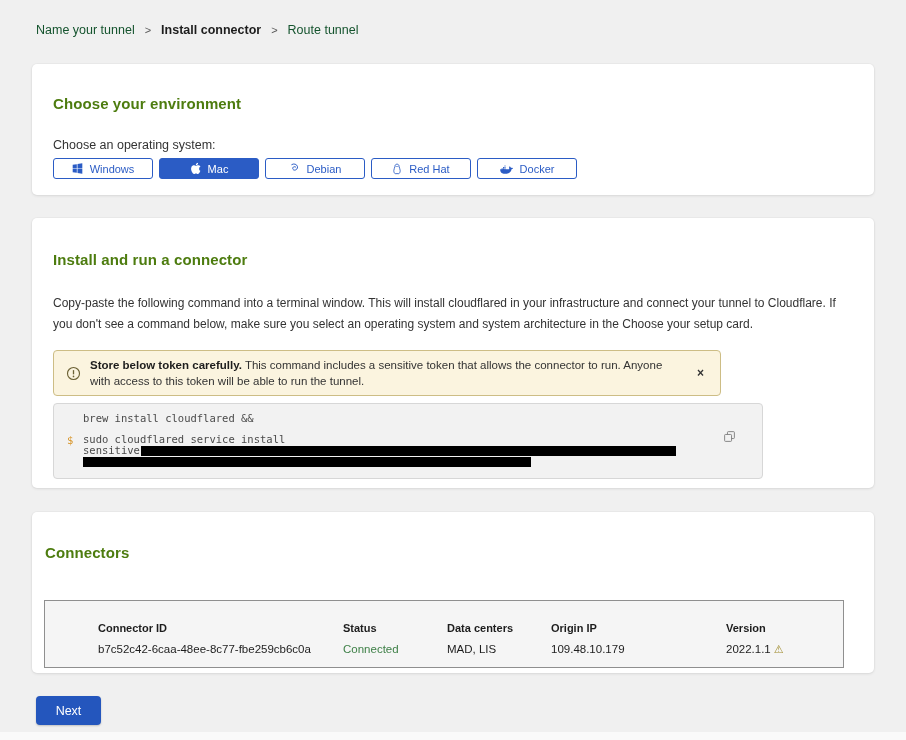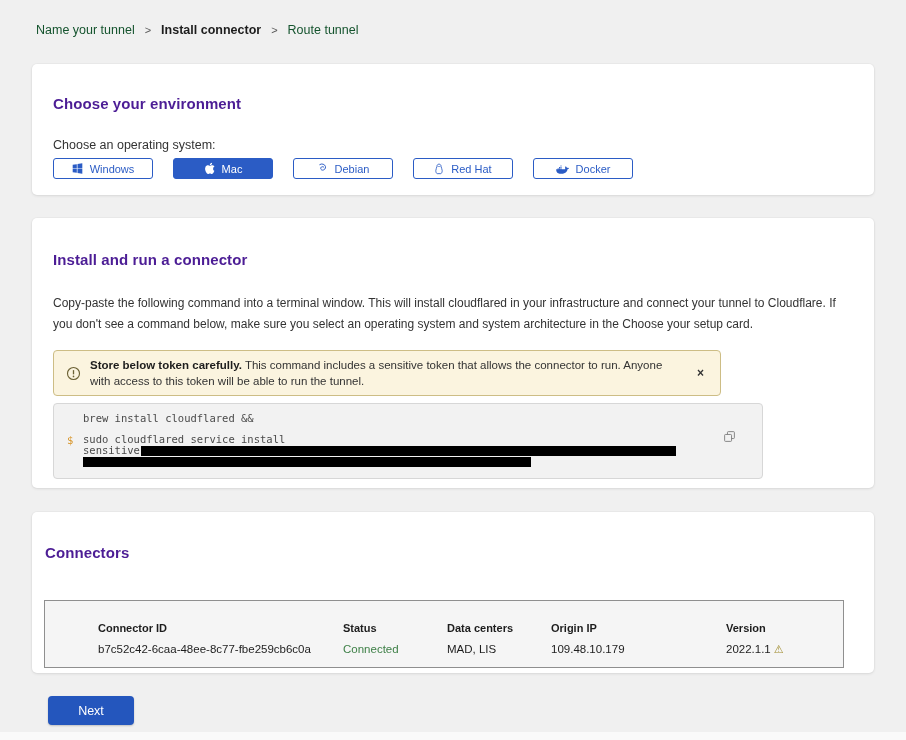--- a/index.html
+++ b/index.html
@@ -23,25 +23,25 @@
 
   .card {
     background:#fff; border-radius:5px;
     box-shadow: 0 1px 3px rgba(0,0,0,0.09), 0 0 0 1px rgba(0,0,0,0.02);
     margin-top: 24px;
   }
   .card-1 { height:131px; margin-top:27px; padding:31px 21px 0 21px; }
   .card-2 { height:270px; margin-top:23px; padding:33px 21px 0 21px; }
   .card-3 { height:161px; padding:32px 21px 0 13px; }
 
-  .card-title { font-size:15px; font-weight:bold; color:#4c1d95; letter-spacing:.1px; }
+  .card-title { font-size:15px; font-weight:bold; color:#4d7c0f; letter-spacing:.1px; }
 
   
   .os-label { font-size:12.5px; color:#333; margin-top:26px; }
-  .os-row { display:flex; gap:20px; margin-top:6px; }
+  .os-row { display:flex; gap:6px; margin-top:6px; }
   .os-btn {
     width:100px; height:21px; display:flex; align-items:center; justify-content:center; gap:7px;
     background:#fff; border:1px solid #2b5cc5; border-radius:3px;
     color:#2b5cc5; font-size:11px; font-family:"Liberation Sans",sans-serif; cursor:pointer;
   }
   .os-btn.selected { background:#2b5cc5; color:#fff; }
   .os-btn svg { flex:none; }
 
   
   .install-desc { font-size:12px; line-height:21px; color:#333; margin-top:25px; max-width:795px; }
@@ -83,21 +83,21 @@
     background:#f5f5f5; border:1px solid #8f8f8f;
   }
   .t-row { display:grid; grid-template-columns:245px 104px 104px 175px 1fr; padding-left:53px; }
   .t-head { padding-top:21px; font-size:11px; font-weight:bold; color:#1d1d1d; }
   .t-body { padding-top:9px; font-size:11.5px; color:#1d1d1d; }
   .status-connected { color:#3f8048; }
   .version-warn-icon { color:#a08c2e; font-size:11px; margin-left:3px; }
 
   
   .next-btn {
-    margin-top:23px; margin-left:16px; width:86px; height:29px;
+    margin-top:23px; margin-left:4px; width:65px; height:29px;
     background:#2456bd; color:#fff; border:none; border-radius:4px;
     font-size:12.5px; font-family:"Liberation Sans",sans-serif; cursor:pointer;
     box-shadow:0 1px 2px rgba(0,0,0,.2);
   }
 </style>
 </head>
 <body>
 
 <nav class="breadcrumb">
   <span class="crumb">Name your tunnel</span>

